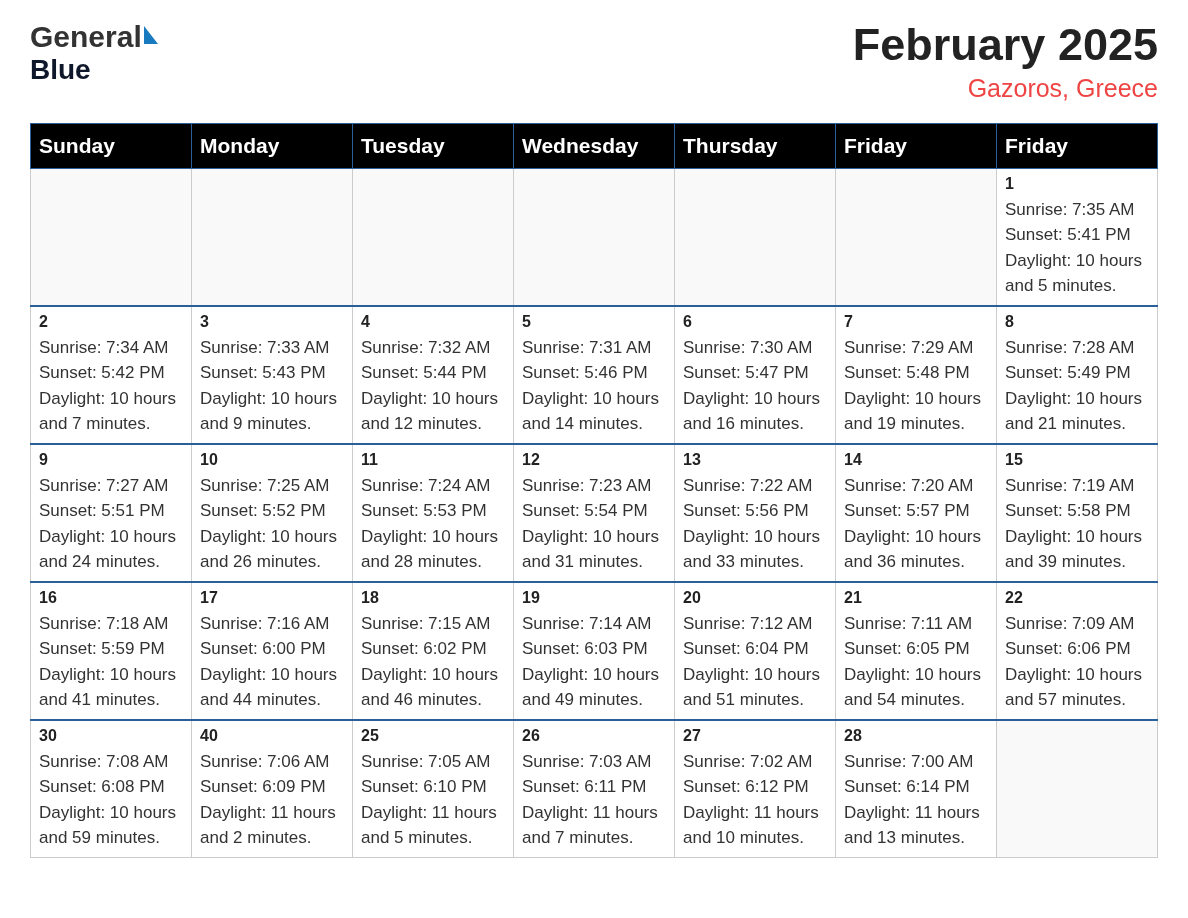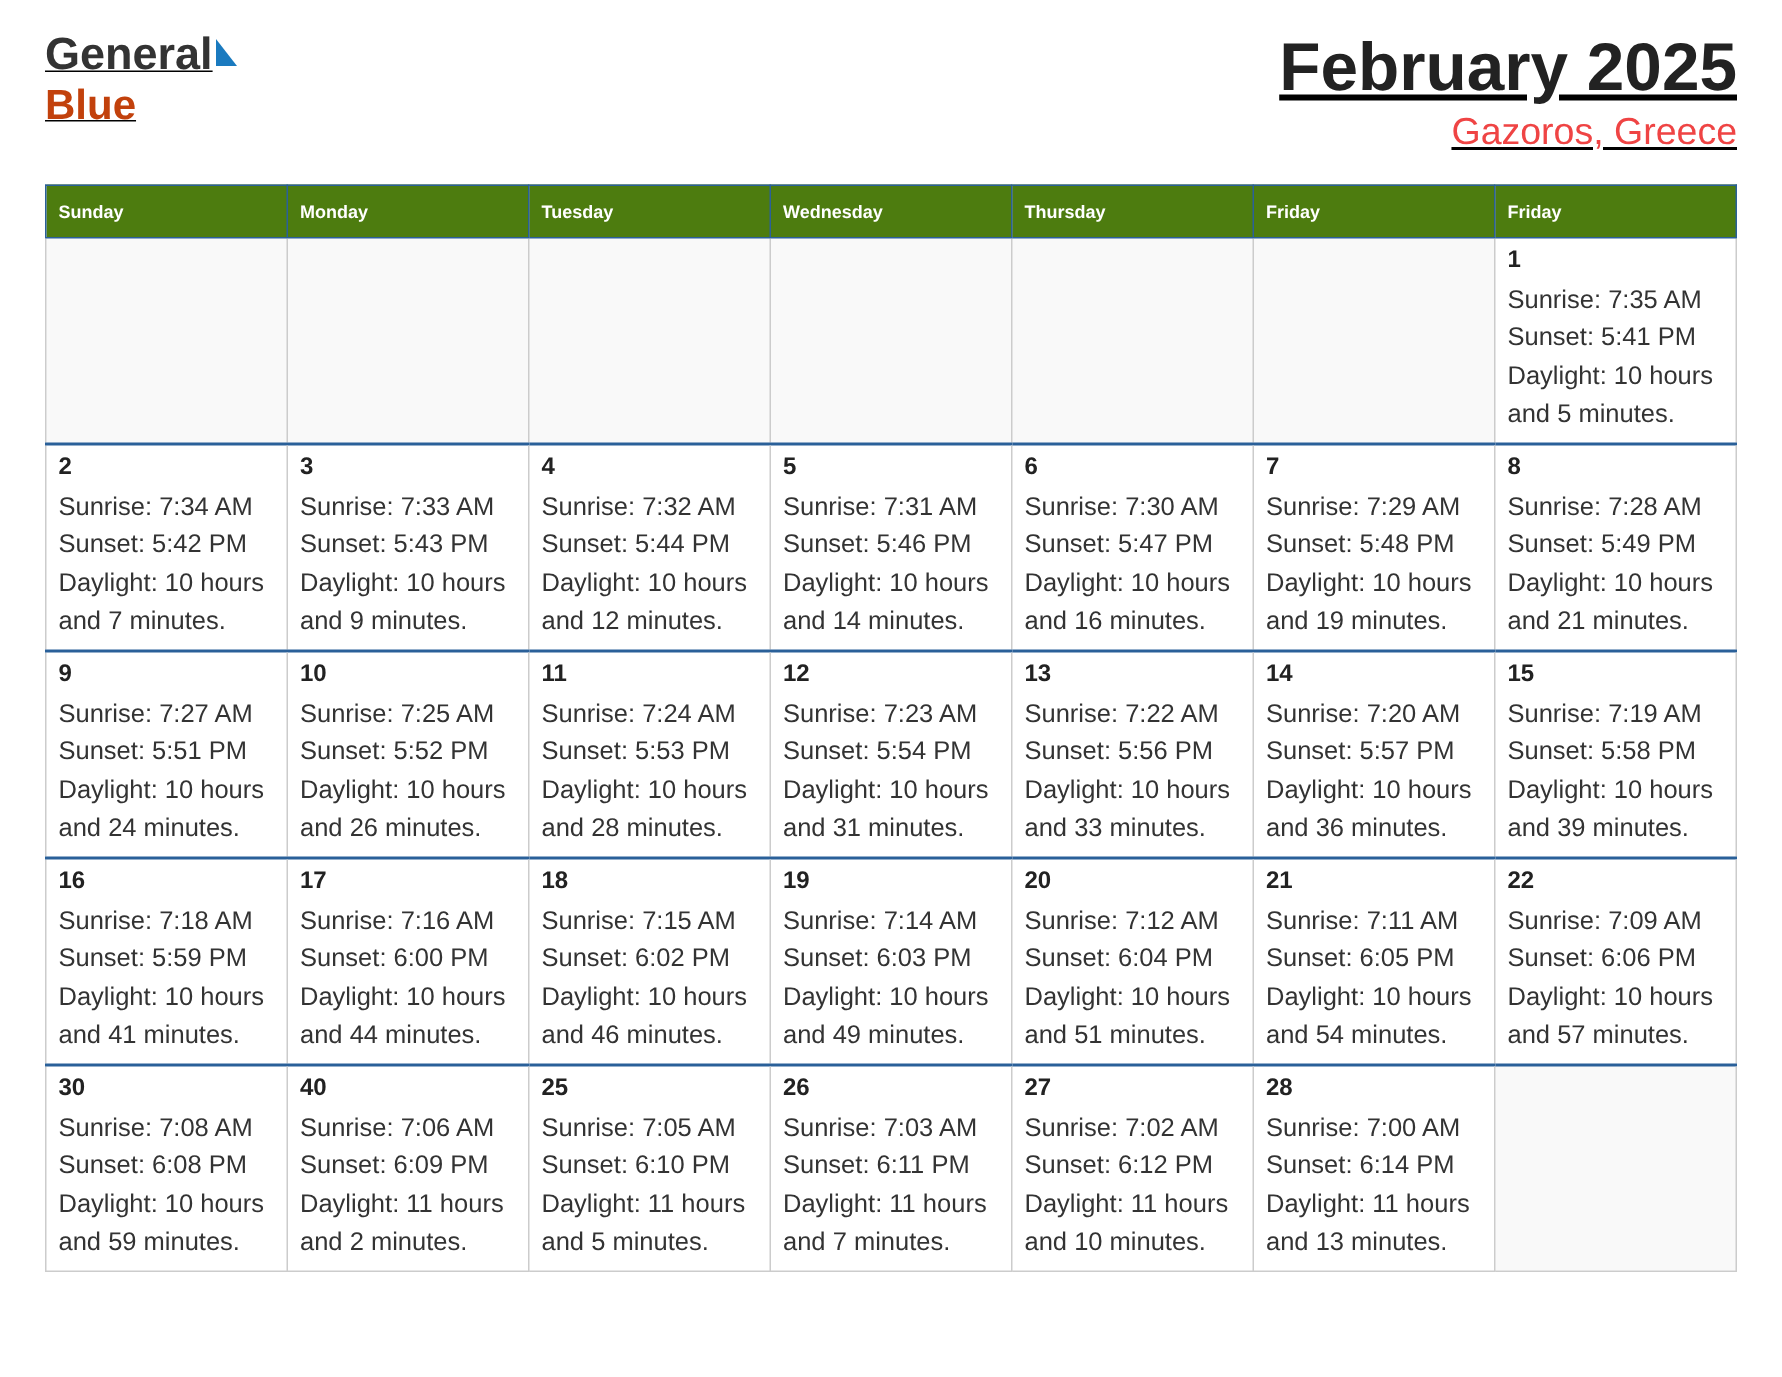--- a/index.html
+++ b/index.html
@@ -8,24 +8,23 @@
       background: #fff;
       width: 1188px;
       min-height: 918px;
       padding: 20px 30px;
     }
     .header {
       display: flex;
       justify-content: space-between;
       align-items: flex-start;
       margin-bottom: 20px;
-      text-decoration: underline;
     }
     .logo-blue {
-      color: #c2410c;
+      color: #0f172a;
       font-size: 28px;
       font-weight: bold;
     }
     .title-section {
       text-align: right;
     }
     .month-title {
       font-size: 45px;
       font-weight: bold;
       color: #222;
@@ -35,23 +34,23 @@
       font-size: 25px;
       color: #ef4444;
       margin-top: 4px;
     }
     .calendar {
       width: 100%;
       border-collapse: collapse;
       border: 1px solid #ccc;
     }
     .calendar th {
-      background-color: #4d7c0f;
+      background-color: #000000;
       color: #fff;
-      font-size: 12px;
+      font-size: 21px;
       font-weight: bold;
       padding: 10px 8px;
       text-align: left;
       border: 1px solid #2a6099;
     }
     .calendar td {
       vertical-align: top;
       border: 1px solid #ccc;
       padding: 6px 8px;
       width: calc(100% / 7);

